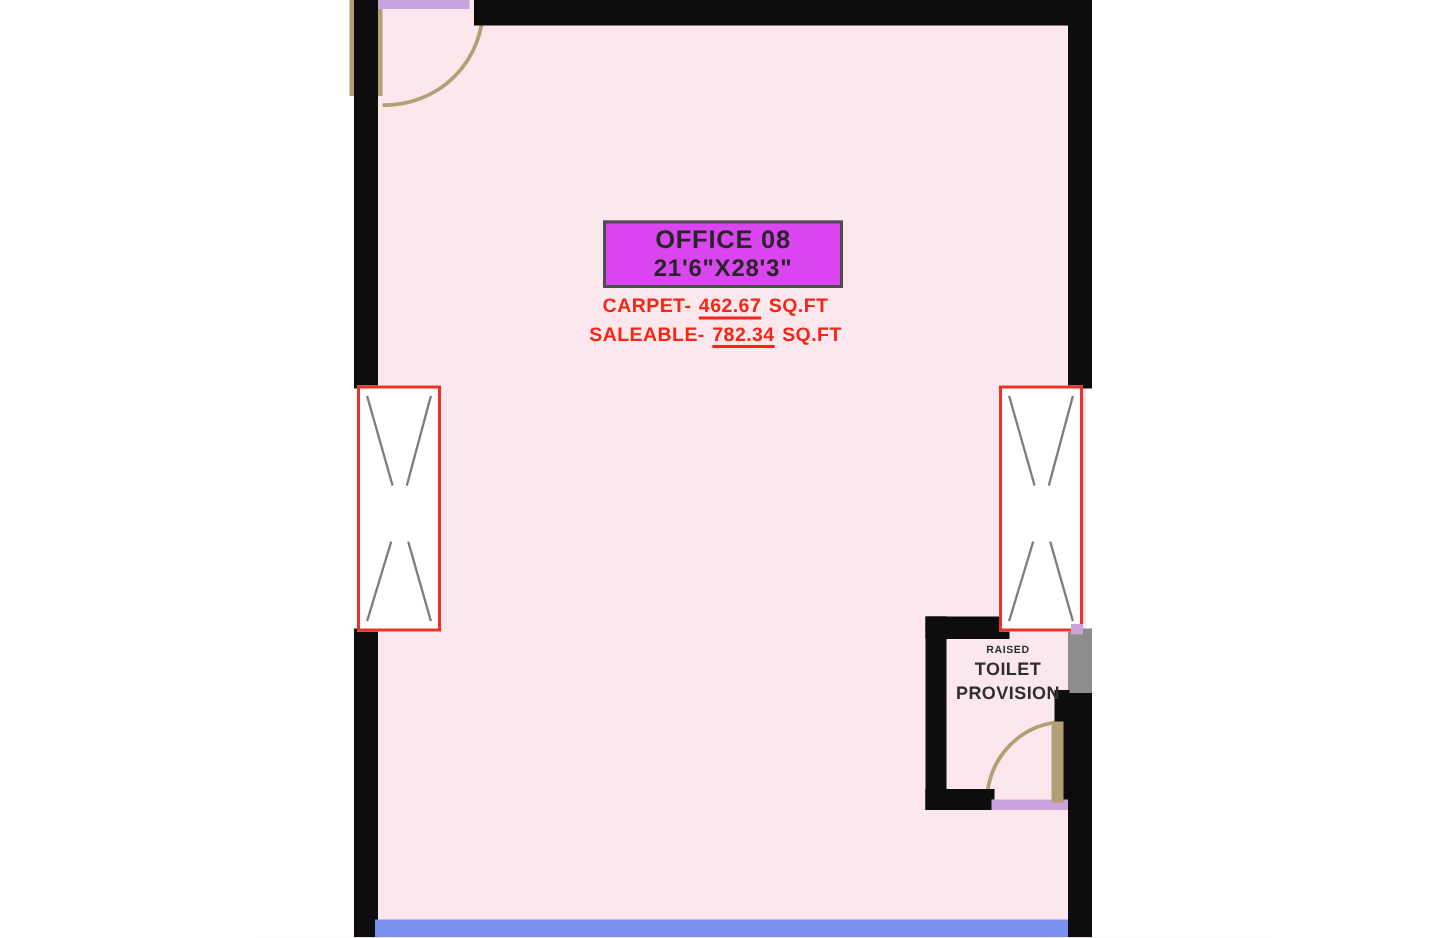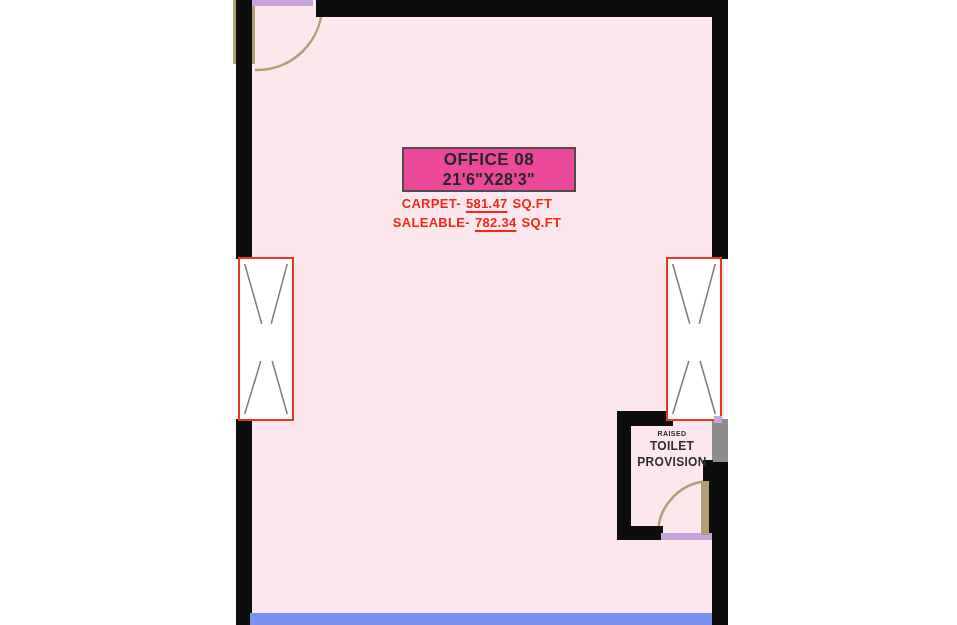--- a/index.html
+++ b/index.html
@@ -35,22 +35,22 @@
   .door-leaf-entry{left:233px;top:0;width:22px;height:64px;z-index:1;}
   .door-leaf-toilet{left:701px;top:481px;width:8px;height:54px;z-index:4;}
   .door-svg{z-index:2;}
   .door-svg path{fill:none;stroke:var(--door);stroke-width:2.5px;}
   .window{border:2px solid var(--window-frame);background:var(--window-glass);z-index:4;box-sizing:border-box;}
   .window-left{left:238px;top:257px;width:56px;height:164px;}
   .window-right{left:666px;top:257px;width:56px;height:164px;}
   .window svg{display:block;width:100%;height:100%;}
   .win-line{stroke:var(--window-lines);stroke-width:1.6px;}
   .label-box{
-    left:402px;top:147px;width:174px;height:45px;z-index:6;
-    background:#ec4899;border:2px solid var(--label-box-border);box-sizing:border-box;
+    left:402px;top:147px;width:160px;height:45px;z-index:6;
+    background:#d946ef;border:2px solid var(--label-box-border);box-sizing:border-box;
     display:flex;flex-direction:column;align-items:center;justify-content:center;
     color:var(--label-text);font-weight:bold;letter-spacing:0.5px;
   }
   .label-box .room-name{font-size:17px;line-height:20px;}
   .label-box .room-dims{font-size:16px;line-height:19px;}
   .area-line{
     left:337px;width:280px;text-align:center;z-index:6;color:var(--area-text-red);
     font-weight:bold;font-size:13px;letter-spacing:0.3px;white-space:nowrap;
   }
   .area-carpet{top:196px;}
@@ -119,19 +119,19 @@
     <div class="toilet-line">TOILET</div>
     <div class="toilet-line">PROVISION</div>
   </div>
 
   <div class="abs label-box">
     <div class="room-name">OFFICE 08</div>
     <div class="room-dims">21'6"X28'3"</div>
   </div>
 
   <div class="abs area-line area-carpet">
-    <span>CARPET-</span><span class="sep"></span><span class="val">581.47</span><span class="sep"></span><span>SQ.FT</span>
+    <span>CARPET-</span><span class="sep"></span><span class="val">462.67</span><span class="sep"></span><span>SQ.FT</span>
   </div>
   <div class="abs area-line area-saleable">
     <span>SALEABLE-</span><span class="sep"></span><span class="val">782.34</span><span class="sep"></span><span>SQ.FT</span>
   </div>
 
 </div>
 
 </body></html>

